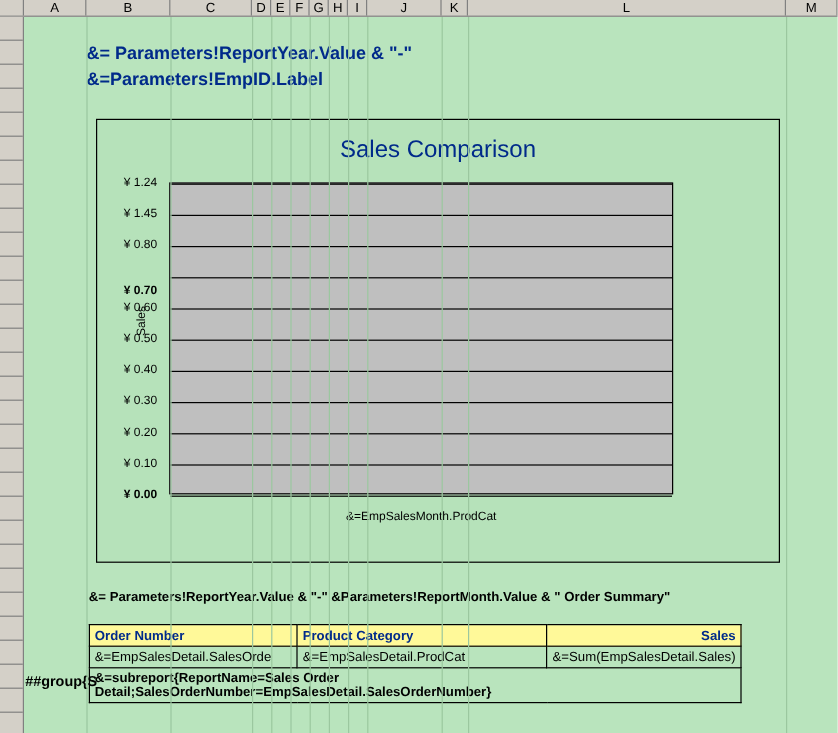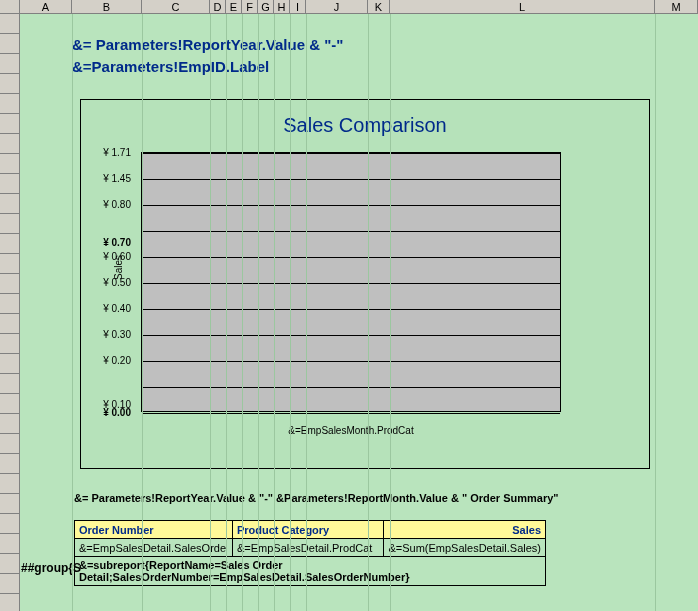--- a/index.html
+++ b/index.html
@@ -161,21 +161,21 @@
     top: 478px;
     left: 54px;
     font-size: 11px;
     font-weight: bold;
     color: #000;
   }
   .table {
     position: absolute;
     top: 506px;
     left: 54px;
-    width: 472px;
+    width: 544px;
     border-collapse: collapse;
   }
   .table td, .table th {
     border: 1px solid #000;
     padding: 2px 4px;
     height: 18px;
     text-align: left;
     font-size: 11px;
   }
   .table th { background: #fff999; color: #002a8a; font-weight: bold; }
@@ -259,30 +259,30 @@
           <div class="tick-line" style="top: 78px;"></div>
           <div class="tick-line" style="top: 104px;"></div>
           <div class="tick-line" style="top: 130px;"></div>
           <div class="tick-line" style="top: 156px;"></div>
           <div class="tick-line" style="top: 182px;"></div>
           <div class="tick-line" style="top: 208px;"></div>
           <div class="tick-line" style="top: 234px;"></div>
           <div class="tick-line" style="top: 260px;"></div>
         </div>
       <div class="xlabel">&amp;=EmpSalesMonth.ProdCat</div>
-    <div class="ytick" style="top: -5px;">¥ 1.71</div>
+    <div class="ytick" style="top: -5px;">¥ 1.24</div>
         <div class="ytick" style="top: 21px;">¥ 1.45</div>
         <div class="ytick" style="top: 47px;">¥ 0.80</div>
         <div class="ytick" style="top: 85px; font-weight: bold;">¥ 0.70</div>
         <div class="ytick" style="top: 99px;">¥ 0.60</div>
         <div class="ytick" style="top: 125px;">¥ 0.50</div>
         <div class="ytick" style="top: 151px;">¥ 0.40</div>
         <div class="ytick" style="top: 177px;">¥ 0.30</div>
         <div class="ytick" style="top: 203px;">¥ 0.20</div>
-        <div class="ytick" style="top: 229px; margin-top: 18px;">¥ 0.10</div>
+        <div class="ytick" style="top: 229px;">¥ 0.10</div>
         <div class="ytick" style="top: 255px; font-weight: bold;">¥ 0.00</div>
       </div>
   </div>
 
   <div class="summary-label">&amp;= Parameters!ReportYear.Value &amp; "-" &amp;Parameters!ReportMonth.Value  &amp; " Order Summary"</div>
 
   <table class="table">
     <tbody>
         <tr>
       <th style="width:175px">Order Number</th>

